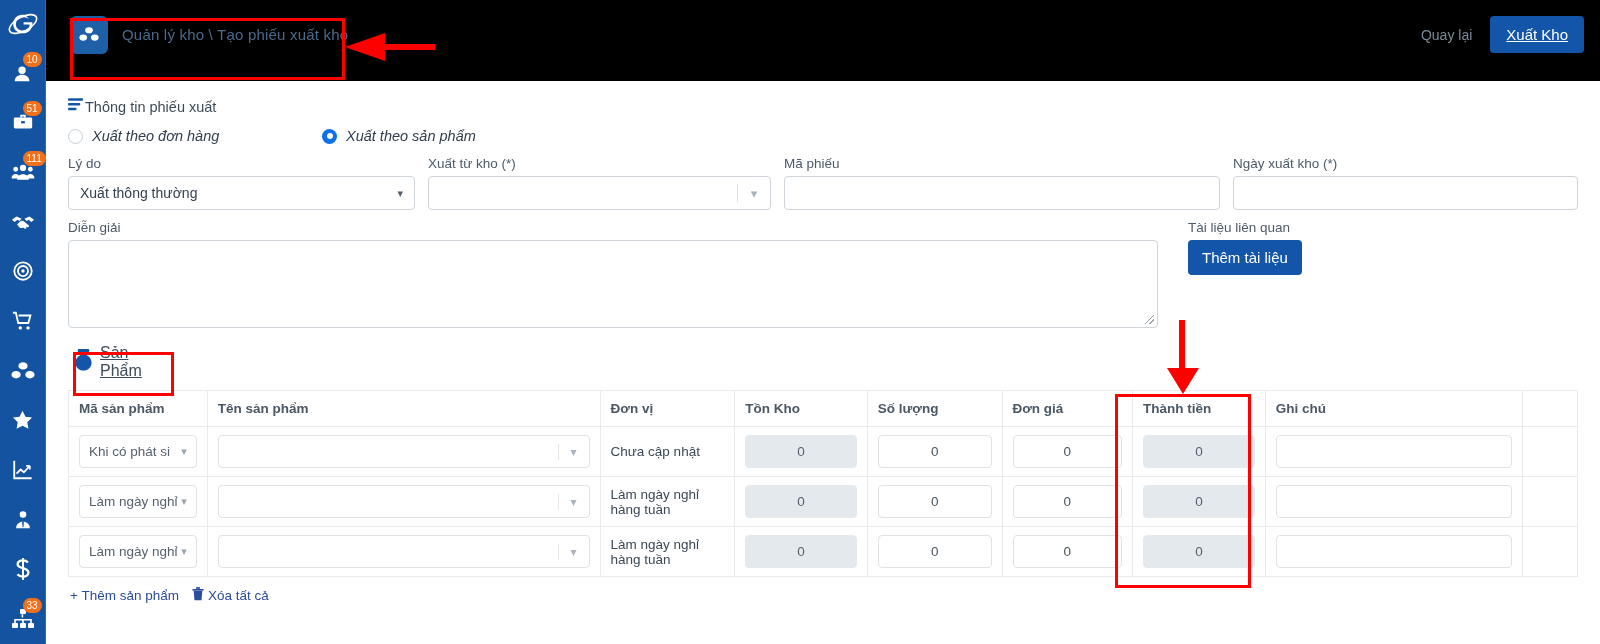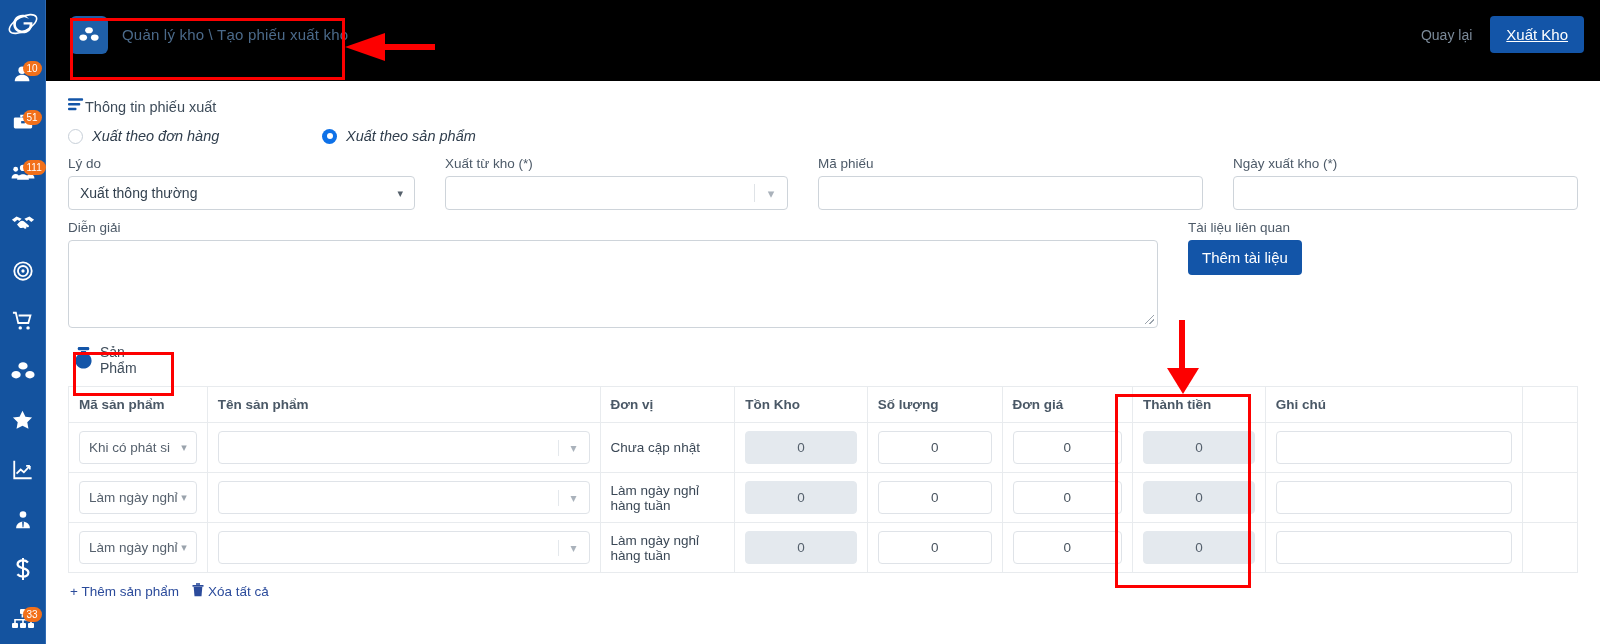--- a/index.html
+++ b/index.html
@@ -35,21 +35,21 @@
   }
   .side-item {
     width: 46px; height: 50px;
     display: flex; align-items: center; justify-content: center;
     position: relative;
     cursor: pointer;
   }
   .side-item svg { display: block; }
   .badge {
     position: absolute;
-    top: 13px; left: 23px;
+    top: 4px; left: 23px;
     background: #f2701a;
     color: #fff;
     font-size: 10px;
     line-height: 15px;
     height: 15px;
     min-width: 19px;
     padding: 0 4px;
     border-radius: 8px;
     text-align: left;
     font-family: "Liberation Sans", sans-serif;
@@ -164,21 +164,21 @@
     content: "";
     position: absolute;
     left: 4.5px; top: 4.5px;
     width: 6px; height: 6px;
     border-radius: 50%;
     background: #fff;
   }
 
   .form-grid {
     display: flex;
-    gap: 30px;
+    gap: 13px;
   }
   .fg-col { display: flex; flex-direction: column; }
   .c1 { width: 347px; }
   .c2 { width: 343px; }
   .c3 { width: 345px; }
   .c4 { flex: 1 1 auto; }
 
   .fld-label {
     font-size: 13.5px;
     color: #4d5a68;
@@ -254,21 +254,21 @@
 
   
   .prod-head {
     display: flex;
     align-items: center;
     gap: 7px;
     padding: 6px 9px 6px 6px;
     width: 103px;
     margin-top: 10px;
   }
-  .prod-title { font-size: 14px; color: #3d4b59; }
+  .prod-title { font-size: 16px; color: #3d4b59; text-decoration: underline; }
 
   table.grid {
     width: 100%;
     border-collapse: collapse;
     table-layout: fixed;
     margin-top: 4px;
   }
   table.grid th {
     text-align: left;
     font-size: 13.5px;

